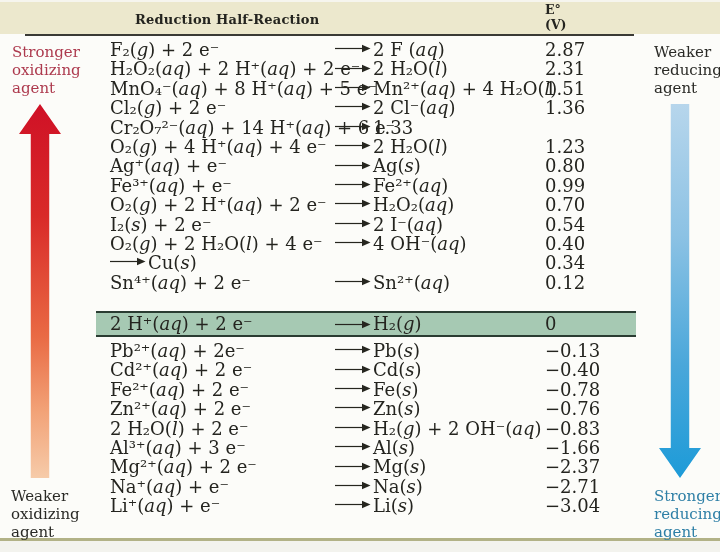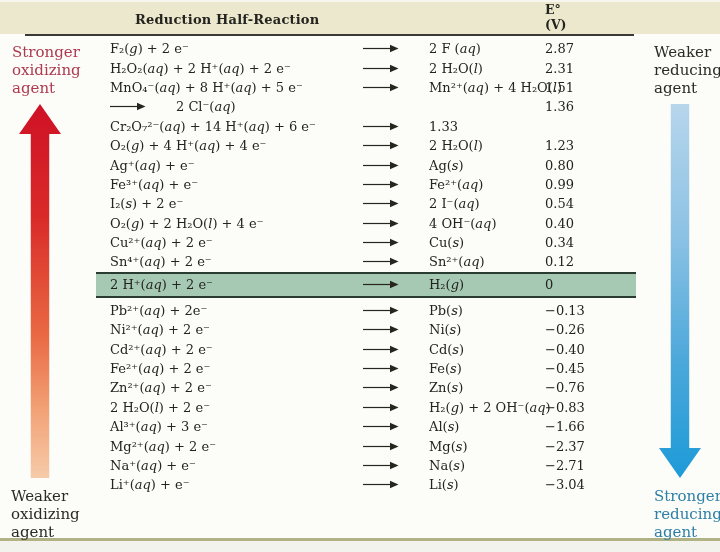--- a/index.html
+++ b/index.html
@@ -25,30 +25,30 @@
     position:absolute;left:545px;top:2px;
     font-weight:bold;font-size:12.5px;line-height:15px;
   }
   .header-rule{
     position:absolute;left:25px;top:34px;width:609px;height:2px;
     background:var(--rule_dark,#3a3a35);
   }
   
   .rows{position:absolute;left:0;top:39px;width:720px;display:flex;flex-direction:column;}
   .row{
-    height:19.4px;display:flex;align-items:center;
+    height:19.4px;display:flex;
     margin-left:110px;width:526px;flex:none;
-    font-size:13px;white-space:nowrap;gap:28px;
+    font-size:18px;white-space:nowrap;
   }
   .row.highlight{
     height:26px;margin-left:96px;width:540px;padding-left:14px;box-sizing:border-box;
     background:var(--highlight_bg,#a6c9b3);
     border-top:2px solid var(--highlight_border,#2a3c32);
     border-bottom:2px solid var(--highlight_border,#2a3c32);
-    margin-top:0;margin-bottom:3px;
+    margin-top:20px;margin-bottom:3px;
   }
   .reactant{width:225px;flex:none;}
   .rx-arrow{width:38px;flex:none;display:flex;align-items:center;}
   .product{flex:1;min-width:0;}
   .potential{width:91px;flex:none;}
   
   .bottom-rule{position:absolute;left:0;top:538px;width:720px;height:3px;background:var(--bottom_rule,#b2b287);}
   .bottom-strip{position:absolute;left:0;top:541px;width:720px;height:11px;background:#f3f3ee;}
   
   .rail-label{
@@ -116,20 +116,21 @@
         <span class="rx-arrow">
           <svg width="36" height="9" viewBox="0 0 36 9">
             <line x1="0" y1="4.5" x2="28" y2="4.5" stroke="#26261f" stroke-width="1.2"></line>
             <polygon points="27,0.8 35.5,4.5 27,8.2" fill="#26261f"></polygon>
           </svg>
         </span>
         <span class="product">Mn²⁺(<i>aq</i>) + 4 H₂O(<i>l</i>)</span>
         <span class="potential">1.51</span>
       </div>
       <div class="row">
+        <span class="reactant">Cl₂(<i>g</i>) + 2 e⁻</span>
         <span class="rx-arrow">
           <svg width="36" height="9" viewBox="0 0 36 9">
             <line x1="0" y1="4.5" x2="28" y2="4.5" stroke="#26261f" stroke-width="1.2"></line>
             <polygon points="27,0.8 35.5,4.5 27,8.2" fill="#26261f"></polygon>
           </svg>
         </span>
         <span class="product">2 Cl⁻(<i>aq</i>)</span>
         <span class="potential">1.36</span>
       </div>
       <div class="row">
@@ -169,20 +170,31 @@
         <span class="rx-arrow">
           <svg width="36" height="9" viewBox="0 0 36 9">
             <line x1="0" y1="4.5" x2="28" y2="4.5" stroke="#26261f" stroke-width="1.2"></line>
             <polygon points="27,0.8 35.5,4.5 27,8.2" fill="#26261f"></polygon>
           </svg>
         </span>
         <span class="product">Fe²⁺(<i>aq</i>)</span>
         <span class="potential">0.99</span>
       </div>
       <div class="row">
+        <span class="reactant">O₂(<i>g</i>) + 2 H⁺(<i>aq</i>) + 2 e⁻</span>
+        <span class="rx-arrow">
+          <svg width="36" height="9" viewBox="0 0 36 9">
+            <line x1="0" y1="4.5" x2="28" y2="4.5" stroke="#26261f" stroke-width="1.2"></line>
+            <polygon points="27,0.8 35.5,4.5 27,8.2" fill="#26261f"></polygon>
+          </svg>
+        </span>
+        <span class="product">H₂O₂(<i>aq</i>)</span>
+        <span class="potential">0.70</span>
+      </div>
+      <div class="row">
         <span class="reactant">I₂(<i>s</i>) + 2 e⁻</span>
         <span class="rx-arrow">
           <svg width="36" height="9" viewBox="0 0 36 9">
             <line x1="0" y1="4.5" x2="28" y2="4.5" stroke="#26261f" stroke-width="1.2"></line>
             <polygon points="27,0.8 35.5,4.5 27,8.2" fill="#26261f"></polygon>
           </svg>
         </span>
         <span class="product">2 I⁻(<i>aq</i>)</span>
         <span class="potential">0.54</span>
       </div>
@@ -191,21 +203,20 @@
         <span class="rx-arrow">
           <svg width="36" height="9" viewBox="0 0 36 9">
             <line x1="0" y1="4.5" x2="28" y2="4.5" stroke="#26261f" stroke-width="1.2"></line>
             <polygon points="27,0.8 35.5,4.5 27,8.2" fill="#26261f"></polygon>
           </svg>
         </span>
         <span class="product">4 OH⁻(<i>aq</i>)</span>
         <span class="potential">0.40</span>
       </div>
       <div class="row">
-        <span class="reactant">Cu²⁺(<i>aq</i>) + 2 e⁻</span>
         <span class="rx-arrow">
           <svg width="36" height="9" viewBox="0 0 36 9">
             <line x1="0" y1="4.5" x2="28" y2="4.5" stroke="#26261f" stroke-width="1.2"></line>
             <polygon points="27,0.8 35.5,4.5 27,8.2" fill="#26261f"></polygon>
           </svg>
         </span>
         <span class="product">Cu(<i>s</i>)</span>
         <span class="potential">0.34</span>
       </div>
       <div class="row">
@@ -235,51 +246,40 @@
         <span class="rx-arrow">
           <svg width="36" height="9" viewBox="0 0 36 9">
             <line x1="0" y1="4.5" x2="28" y2="4.5" stroke="#26261f" stroke-width="1.2"></line>
             <polygon points="27,0.8 35.5,4.5 27,8.2" fill="#26261f"></polygon>
           </svg>
         </span>
         <span class="product">Pb(<i>s</i>)</span>
         <span class="potential">−0.13</span>
       </div>
       <div class="row">
-        <span class="reactant">Ni²⁺(<i>aq</i>) + 2 e⁻</span>
-        <span class="rx-arrow">
-          <svg width="36" height="9" viewBox="0 0 36 9">
-            <line x1="0" y1="4.5" x2="28" y2="4.5" stroke="#26261f" stroke-width="1.2"></line>
-            <polygon points="27,0.8 35.5,4.5 27,8.2" fill="#26261f"></polygon>
-          </svg>
-        </span>
-        <span class="product">Ni(<i>s</i>)</span>
-        <span class="potential">−0.26</span>
-      </div>
-      <div class="row">
         <span class="reactant">Cd²⁺(<i>aq</i>) + 2 e⁻</span>
         <span class="rx-arrow">
           <svg width="36" height="9" viewBox="0 0 36 9">
             <line x1="0" y1="4.5" x2="28" y2="4.5" stroke="#26261f" stroke-width="1.2"></line>
             <polygon points="27,0.8 35.5,4.5 27,8.2" fill="#26261f"></polygon>
           </svg>
         </span>
         <span class="product">Cd(<i>s</i>)</span>
         <span class="potential">−0.40</span>
       </div>
       <div class="row">
         <span class="reactant">Fe²⁺(<i>aq</i>) + 2 e⁻</span>
         <span class="rx-arrow">
           <svg width="36" height="9" viewBox="0 0 36 9">
             <line x1="0" y1="4.5" x2="28" y2="4.5" stroke="#26261f" stroke-width="1.2"></line>
             <polygon points="27,0.8 35.5,4.5 27,8.2" fill="#26261f"></polygon>
           </svg>
         </span>
         <span class="product">Fe(<i>s</i>)</span>
-        <span class="potential">−0.45</span>
+        <span class="potential">−0.78</span>
       </div>
       <div class="row">
         <span class="reactant">Zn²⁺(<i>aq</i>) + 2 e⁻</span>
         <span class="rx-arrow">
           <svg width="36" height="9" viewBox="0 0 36 9">
             <line x1="0" y1="4.5" x2="28" y2="4.5" stroke="#26261f" stroke-width="1.2"></line>
             <polygon points="27,0.8 35.5,4.5 27,8.2" fill="#26261f"></polygon>
           </svg>
         </span>
         <span class="product">Zn(<i>s</i>)</span>

